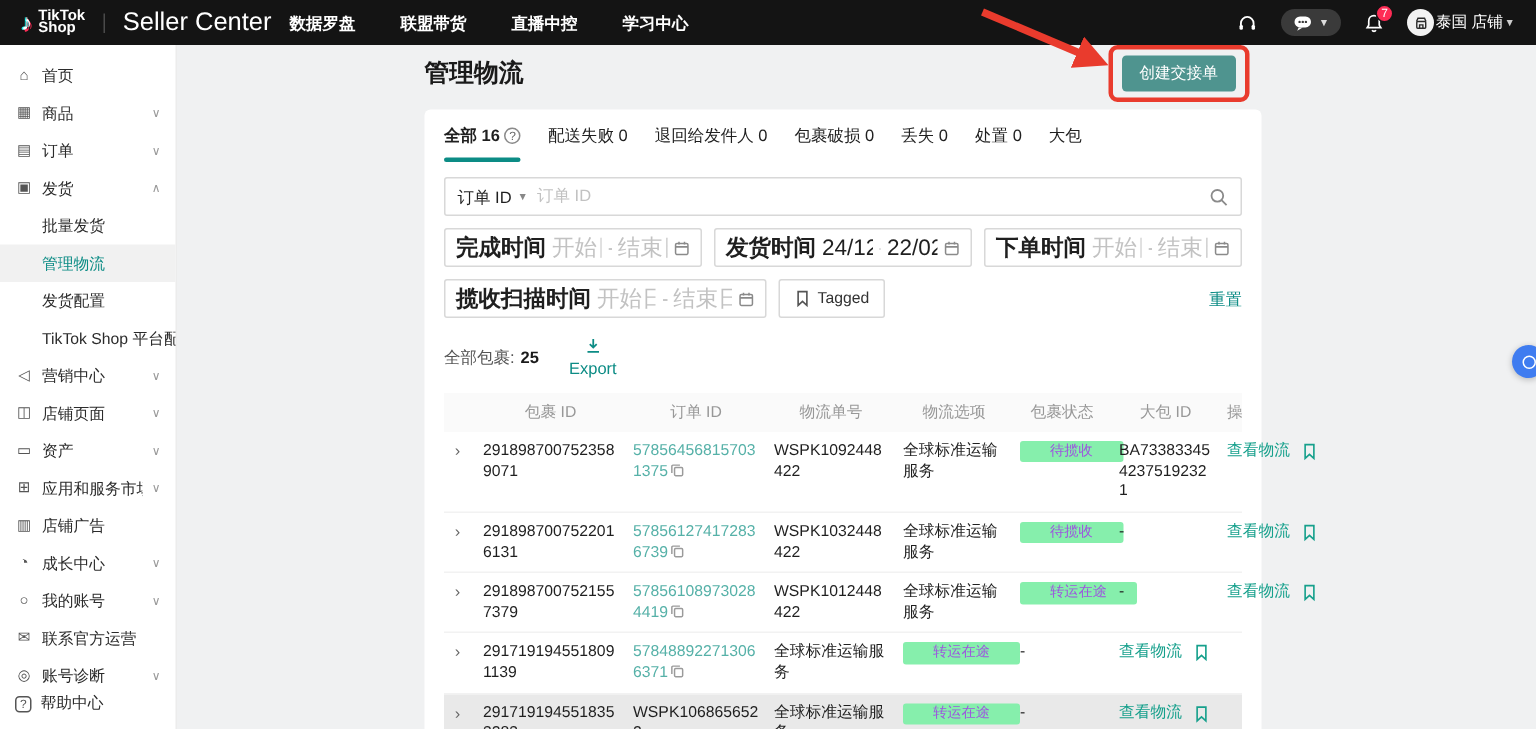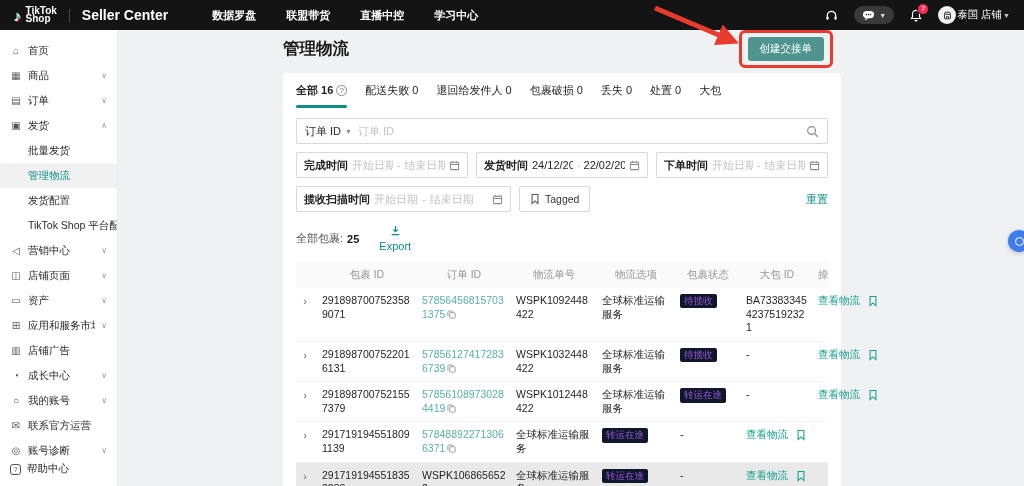--- a/index.html
+++ b/index.html
@@ -6,21 +6,21 @@
   html,body { width:1024px; height:486px; overflow:hidden; background:#f0f1f2;
     font-family:"Liberation Sans","DejaVu Sans",sans-serif; font-size:11px; color:#1f1f1f; }
 
   
   .topbar { position:absolute; left:0; top:0; width:1024px; height:30px; background:#141414;
     display:flex; align-items:center; padding:0 14px; color:#fff; z-index:30; }
   .logo { display:flex; align-items:center; gap:4px; cursor:pointer; }
   .note { font-size:15px; line-height:15px; text-shadow:-1px 0 #25f4ee, 1px 1px #fe2c55; }
   .lt { display:flex; flex-direction:column; font-size:10px; line-height:8px; font-weight:700; }
   .tb-div { width:1px; height:13px; background:#4a4a4a; margin:0 12px; }
-  .brand { font-size:14px; font-weight:700; margin-right:44px; cursor:pointer; }
+  .brand { font-size:17px; font-weight:400; margin-right:12px; cursor:pointer; }
   .tb-nav { display:flex; gap:30px; }
   .tb-nav-item { font-size:11px; font-weight:600; cursor:pointer; }
   .tb-right { margin-left:auto; display:flex; align-items:center; gap:15px; }
   .tb-ic { display:flex; align-items:center; cursor:pointer; }
   .pill { background:#3a3a3a; border-radius:10px; height:18px; display:flex; align-items:center;
     gap:4px; padding:0 8px; cursor:pointer; }
   .pill .ch { font-size:7px; color:#ddd; }
   .bell-wrap { position:relative; cursor:pointer; display:flex; }
   .nbadge { position:absolute; top:-5px; right:-6px; min-width:12px; height:12px; background:#fe2c55;
     border-radius:7px; font-size:8px; display:flex; align-items:center; justify-content:center;
@@ -72,21 +72,21 @@
   .search-bar { margin-top:10px; height:26px; border:1px solid #d8d8d8; border-radius:2px;
     display:flex; align-items:center; padding:0 8px; gap:6px; background:#fff; }
   .sb-type { font-size:11px; color:#1f1f1f; cursor:pointer; display:flex; align-items:center; gap:4px; }
   .sb-ch { font-size:7px; color:#888; }
   .sb-input { border:none; outline:none; flex:1; font-size:11px; font-family:inherit; color:#1f1f1f; }
   .sb-input::placeholder { color:#c2c2c2; }
   .search-ic { margin-left:auto; display:flex; color:#8a8a8a; cursor:pointer; }
 
   .filters-row { display:flex; gap:8px; margin-top:8px; }
   .date-input { height:26px; border:1px solid #d8d8d8; border-radius:2px; display:flex;
-    align-items:center; padding:0 7px; gap:4px; font-size:11px; overflow:hidden;
+    align-items:center; padding:0 7px; gap:4px; font-size:15px; overflow:hidden;
     white-space:nowrap; cursor:pointer; background:#fff; }
   .row1 .date-input { flex:1; min-width:0; }
   .row2 .date-input { width:215px; }
   .df-lb { color:#1f1f1f; font-weight:700; flex-shrink:0; }
   .df-ph { color:#c2c2c2; overflow:hidden; }
   .df-val { color:#1f1f1f; overflow:hidden; }
   .cal { margin-left:auto; color:#8a8a8a; display:flex; flex-shrink:0; }
   .tagged-btn { height:26px; border:1px solid #d8d8d8; border-radius:2px; display:flex;
     align-items:center; gap:5px; padding:0 10px; font-size:10.5px; color:#333; cursor:pointer;
     background:#fff; }
@@ -102,22 +102,22 @@
     column-gap:6px; }
   .thead { background:#fafafa; color:#989898; font-size:10.5px; padding:6px 0; align-items:center; }
   .thead .c { padding:0 2px; white-space:nowrap; overflow:hidden;text-align:center; }
   .trow { padding:6px 0; border-bottom:1px solid #f2f2f2; font-size:10.5px; color:#1f1f1f;
     line-height:1.3; align-items:flex-start; }
   .trow.hl { background:#e9e9e9; }
   .trow .c { padding:0 2px; word-break:break-all; }
   .chev { color:#666; font-size:11px; cursor:pointer; text-align:center; }
   .olink { color:#56b1a8; cursor:pointer;text-align:right; }
   .copy { display:inline-flex; margin-left:2px; color:#9b9b9b; cursor:pointer; vertical-align:-1px; }
-  .badge { display:inline-block; background:#0f172a; color:#9c57de; font-size:9.5px;
-    padding:1px 4px; border-radius:2px; white-space:nowrap; font-weight:500; }
+  .badge { display:inline-block; background:#86efac; color:#9c57de; font-size:9.5px;
+    padding:1px 20px; border-radius:2px; white-space:nowrap; font-weight:500; }
   .act { display:flex; gap:8px; align-items:center; white-space:nowrap; }
   .alink { color:#16a08c; cursor:pointer; }
   .bm { display:flex; color:#16a08c; cursor:pointer; }
 
   .float-widget { position:absolute; right:-6px; top:200px; width:22px; height:22px;
     border-radius:50%; background:#3f7cf0; box-shadow:0 1px 4px rgba(0,0,0,.25);
     display:flex; align-items:center; justify-content:center; cursor:pointer; z-index:25; }
   .fw-dot { width:9px; height:9px; border:1.5px solid #fff; border-radius:50%; }
 
   .anno-svg { position:absolute; left:0; top:0; width:1024px; height:486px; z-index:40;

